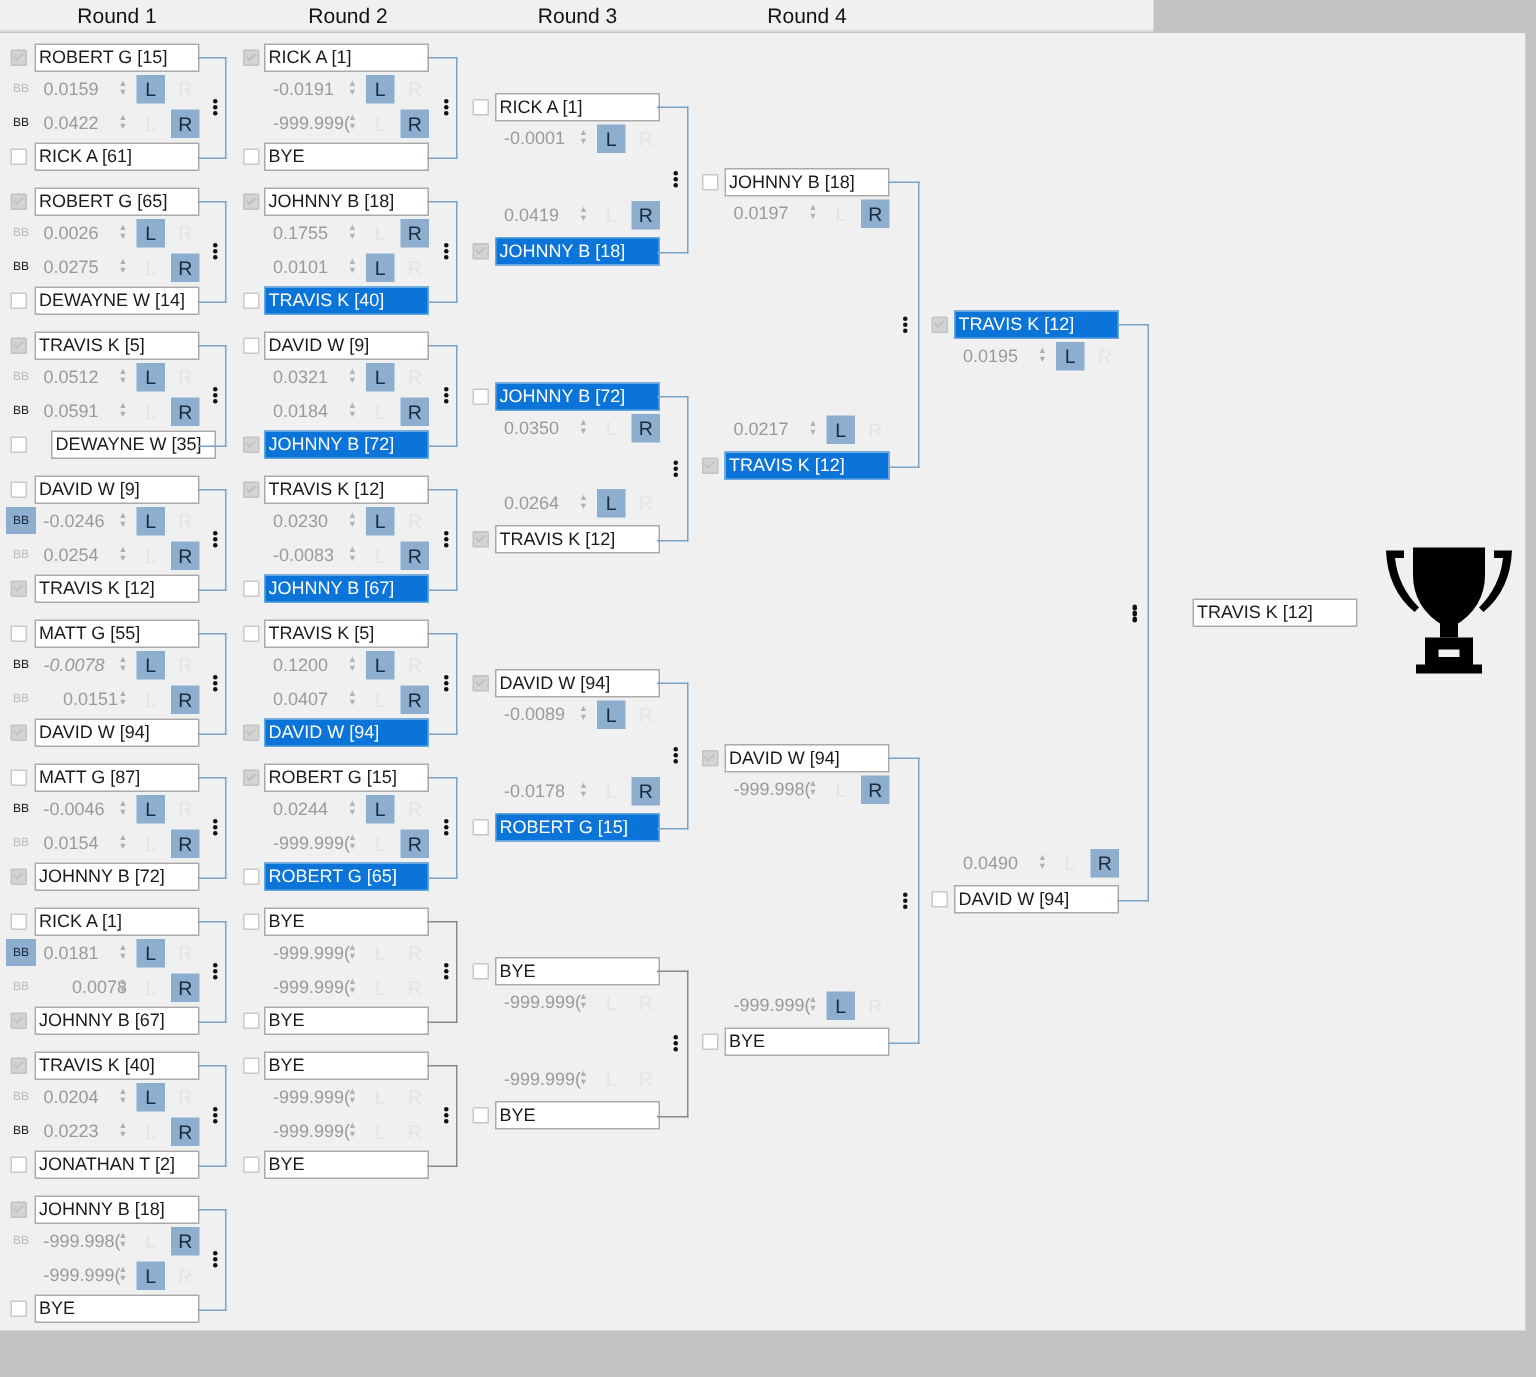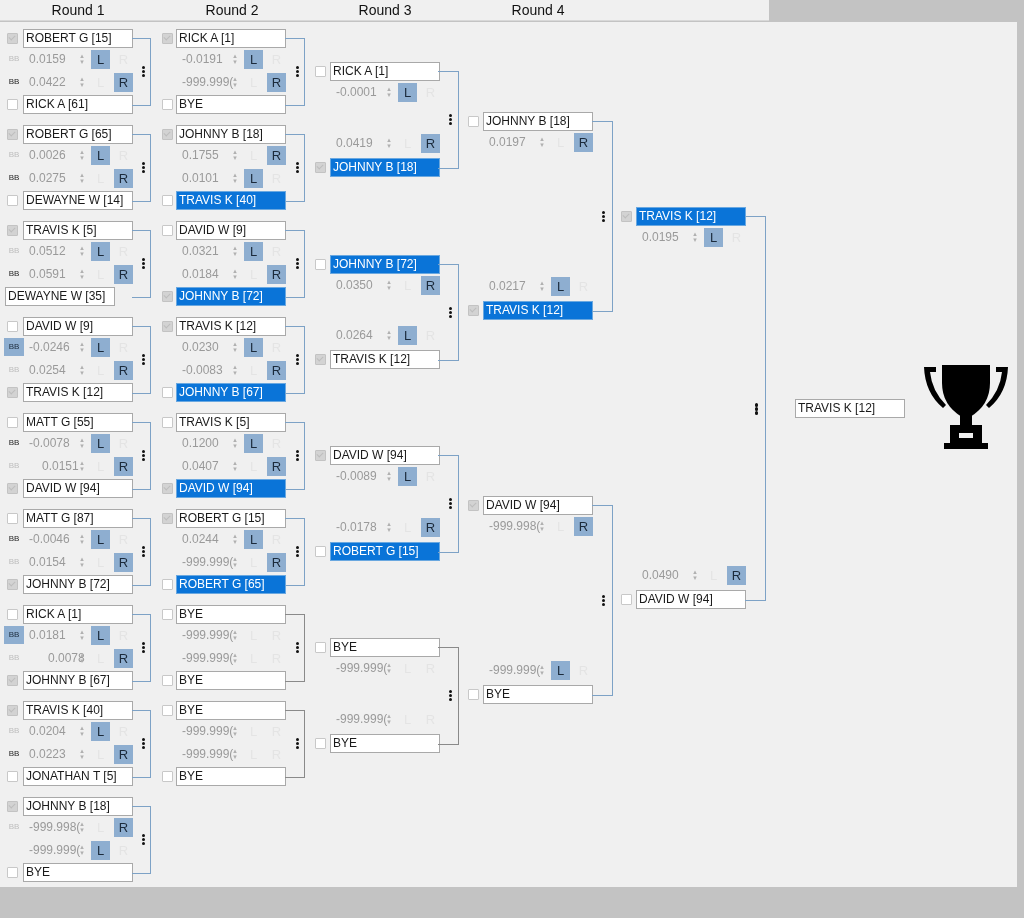--- a/index.html
+++ b/index.html
@@ -91,21 +91,21 @@
     <div class="btn on" style="left:114px;top:169px;">R</div>
     <div class="conn blue" style="left:132px;top:134px;width:18px;height:66px;"></div>
     <div class="dots" style="left:142px;top:162px;">
       <i></i>
       <i></i>
       <i></i>
     </div>
     <div class="cb on" style="left:7px;top:225px;"></div>
     <div class="name" style="left:23px;top:221px;">TRAVIS K [5]</div>
     <div class="cb" style="left:7px;top:291px;"></div>
-    <div class="name" style="left:5px;top:287px;">DEWAYNE W [35]</div>
+    <div class="name" style="left:34px;top:287px;">DEWAYNE W [35]</div>
     <div class="bb" style="left:4px;top:242px;">BB</div>
     <div class="score" style="left:29px;top:244px;">0.0512</div>
     <div class="spin" style="left:79px;top:245px;">
       <div>▴</div>
       <div>▾</div>
     </div>
     <div class="btn on" style="left:91px;top:242px;">L</div>
     <div class="btn" style="left:114px;top:242px;">R</div>
     <div class="bb dark" style="left:4px;top:265px;">BB</div>
     <div class="score" style="left:29px;top:267px;">0.0591</div>
@@ -145,21 +145,21 @@
     <div class="dots" style="left:142px;top:354px;">
       <i></i>
       <i></i>
       <i></i>
     </div>
     <div class="cb" style="left:7px;top:417px;"></div>
     <div class="name" style="left:23px;top:413px;">MATT G [55]</div>
     <div class="cb on" style="left:7px;top:483px;"></div>
     <div class="name" style="left:23px;top:479px;">DAVID W [94]</div>
     <div class="bb dark" style="left:4px;top:434px;">BB</div>
-    <div class="score" style="left:29px;top:436px;">-0.0078</div>
+    <div class="score" style="left:29px;top:436px;font-style:italic;">-0.0078</div>
     <div class="spin" style="left:79px;top:437px;">
       <div>▴</div>
       <div>▾</div>
     </div>
     <div class="btn on" style="left:91px;top:434px;">L</div>
     <div class="btn" style="left:114px;top:434px;">R</div>
     <div class="bb" style="left:4px;top:457px;">BB</div>
     <div class="score" style="left:42px;top:459px;">0.0151</div>
     <div class="spin" style="left:79px;top:460px;">
       <div>▴</div>
@@ -221,21 +221,21 @@
     <div class="btn on" style="left:114px;top:649px;">R</div>
     <div class="conn blue" style="left:132px;top:614px;width:18px;height:66px;"></div>
     <div class="dots" style="left:142px;top:642px;">
       <i></i>
       <i></i>
       <i></i>
     </div>
     <div class="cb on" style="left:7px;top:705px;"></div>
     <div class="name" style="left:23px;top:701px;">TRAVIS K [40]</div>
     <div class="cb" style="left:7px;top:771px;"></div>
-    <div class="name" style="left:23px;top:767px;">JONATHAN T [5]</div>
+    <div class="name" style="left:23px;top:767px;">JONATHAN T [2]</div>
     <div class="bb" style="left:4px;top:722px;">BB</div>
     <div class="score" style="left:29px;top:724px;">0.0204</div>
     <div class="spin" style="left:79px;top:725px;">
       <div>▴</div>
       <div>▾</div>
     </div>
     <div class="btn on" style="left:91px;top:722px;">L</div>
     <div class="btn" style="left:114px;top:722px;">R</div>
     <div class="bb dark" style="left:4px;top:745px;">BB</div>
     <div class="score" style="left:29px;top:747px;">0.0223</div>

